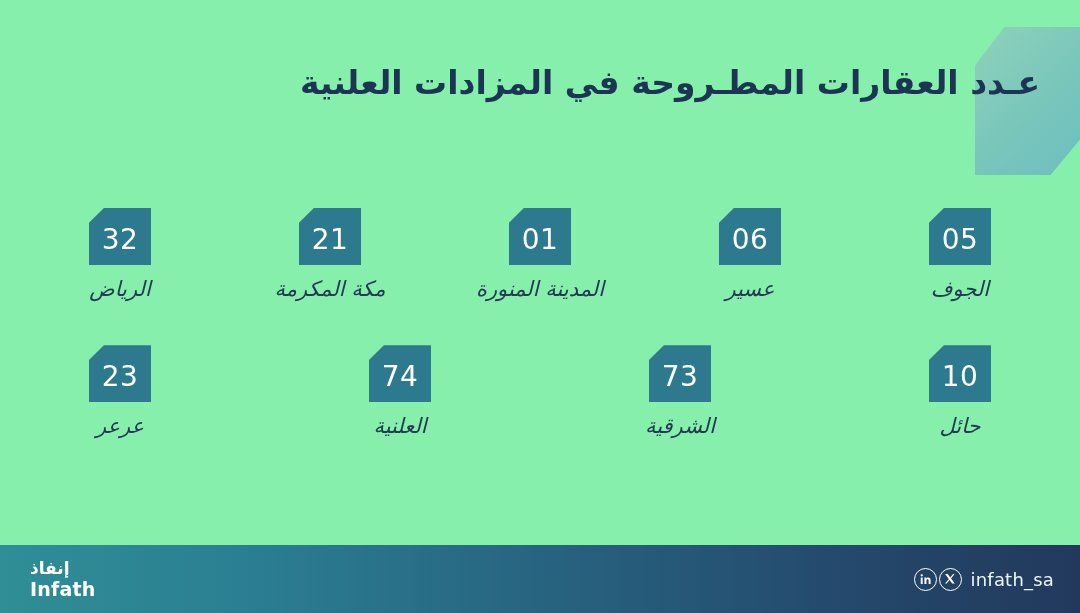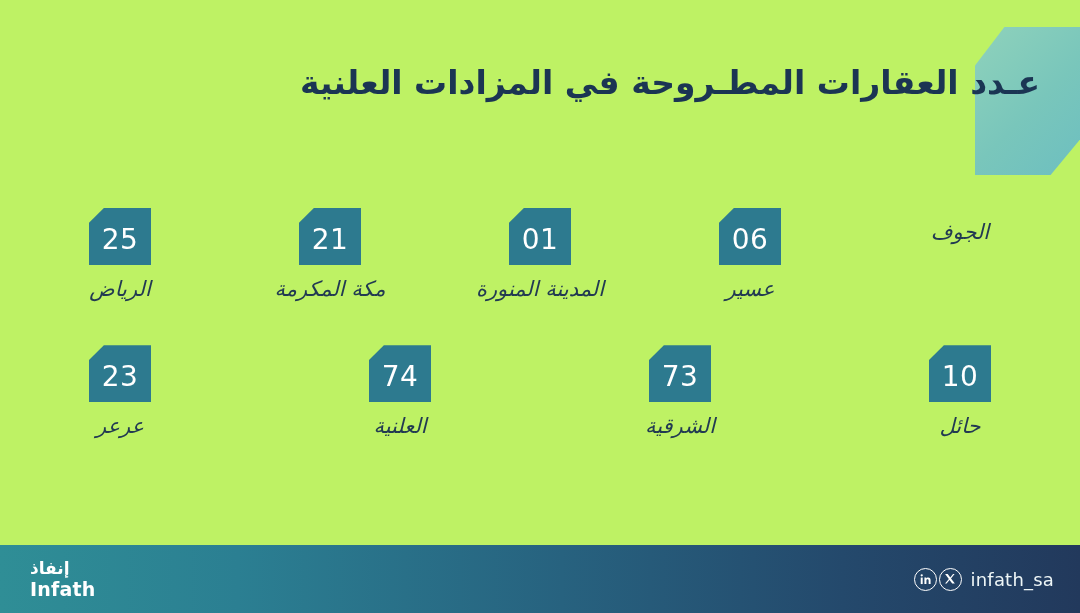--- a/index.html
+++ b/index.html
@@ -8,21 +8,21 @@
     padding: 0;
     background: #ffffff;
   }
   body {
     font-family: "DejaVu Sans", "Liberation Sans", sans-serif;
   }
   #page {
     position: relative;
     width: 1080px;
     height: 613px;
-    background: #bef264;
+    background: #86efac;
     overflow: hidden;
   }
 
   
   .corner-shape {
     position: absolute;
     top: 27px;
     right: 0;
     width: 105px;
     height: 148px;
@@ -189,21 +189,21 @@
 
   <div class="header">
     <h1 class="title">عـدد العقارات المطـروحة في المزادات العلنية</h1>
   </div>
 
   <div class="grid">
 
     <div class="grid-row">
       <div class="region-item">
         <div class="badge notch">
-          <span class="badge-value">25</span>
+          <span class="badge-value">32</span>
         </div>
         <div class="region-label">الرياض</div>
       </div>
       <div class="region-item">
         <div class="badge notch">
           <span class="badge-value">21</span>
         </div>
         <div class="region-label">مكة المكرمة</div>
       </div>
       <div class="region-item">
@@ -212,20 +212,23 @@
         </div>
         <div class="region-label">المدينة المنورة</div>
       </div>
       <div class="region-item">
         <div class="badge notch">
           <span class="badge-value">06</span>
         </div>
         <div class="region-label">عسير</div>
       </div>
       <div class="region-item">
+        <div class="badge notch">
+          <span class="badge-value">05</span>
+        </div>
         <div class="region-label">الجوف</div>
       </div>
     </div>
 
     <div class="grid-row">
       <div class="region-item">
         <div class="badge notch">
           <span class="badge-value">23</span>
         </div>
         <div class="region-label">عرعر</div>

